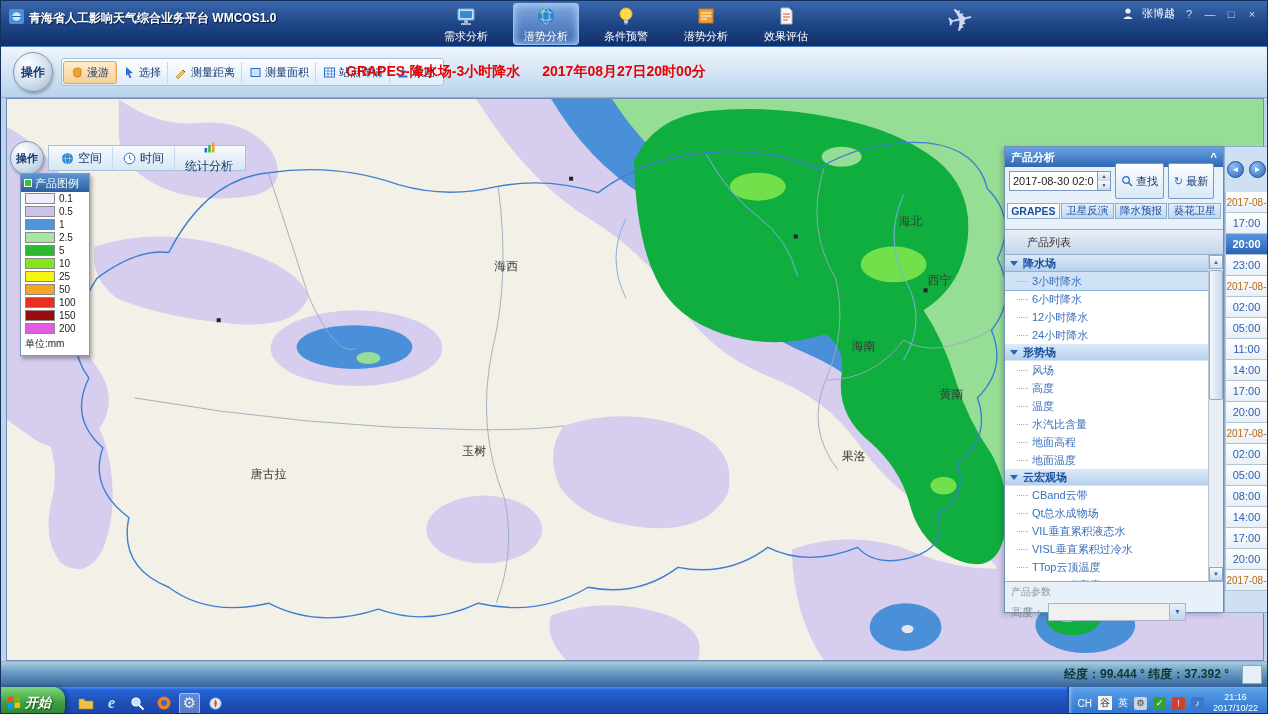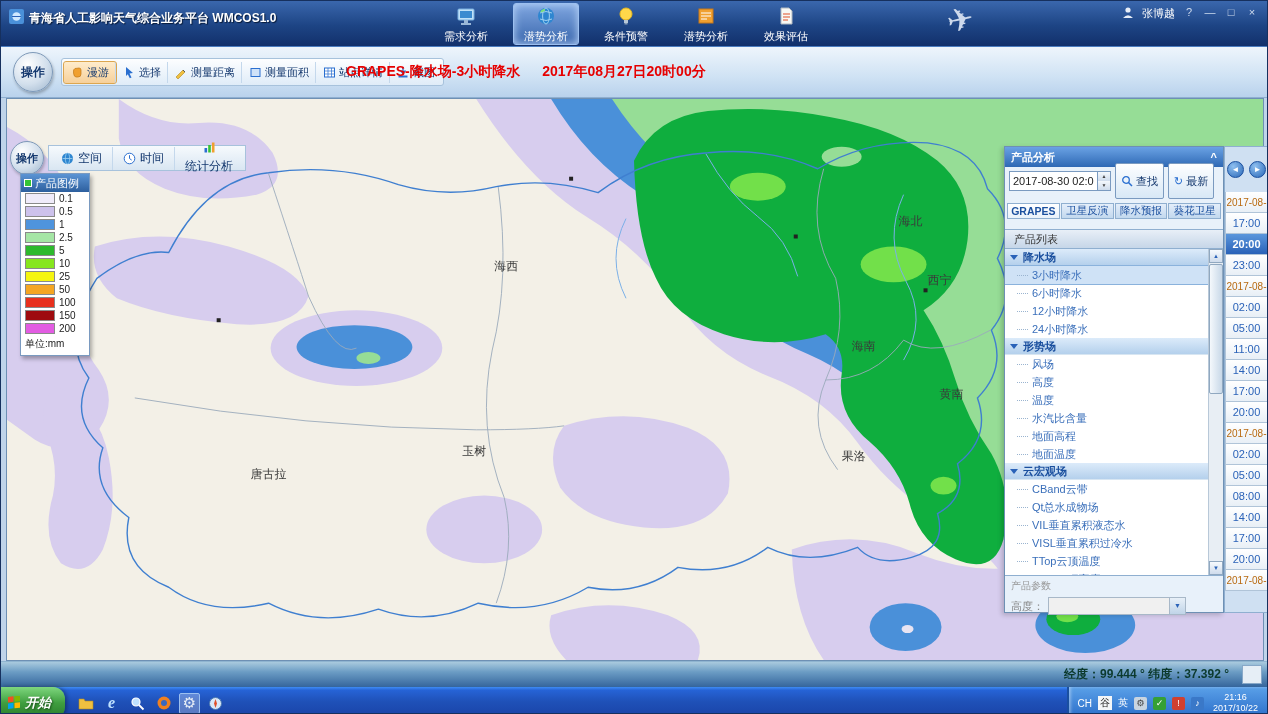--- a/index.html
+++ b/index.html
@@ -10,21 +10,21 @@
   
   .titlebar { position:absolute; left:0; top:0; width:100%; height:46px;
     background:linear-gradient(180deg,#3a67ad 0%,#1d4484 55%,#12306b 100%);
     border-bottom:1px solid #4a7cc0; color:#fff; }
   .app-badge { position:absolute; left:8px; top:8px; width:15px; height:15px; }
   .app-title { position:absolute; left:28px; top:9px; font-size:12px; font-weight:bold; text-shadow:1px 1px 1px #081a38; }
   .nav { position:absolute; left:432px; top:2px; display:flex; gap:14px; }
   .nav-item { width:66px; height:42px; display:flex; flex-direction:column; align-items:center; justify-content:center; gap:2px; font-size:11px; border-radius:3px; border:1px solid transparent; }
   .nav-item.active { background:linear-gradient(180deg,#7fa6e0,#3a67ad); border:1px solid #9cc0f0; box-shadow:inset 0 0 8px #bcd6f8; }
   .plane { position:absolute; left:946px; top:0px; font-size:32px; color:#cdd9ec; transform:rotate(-12deg); }
-  .user-area { position:absolute; right:8px; top:5px; display:flex; align-items:flex-start; gap:7px; font-size:11px; }
+  .user-area { position:absolute; right:8px; top:5px; display:flex; align-items:center; gap:7px; font-size:11px; }
   .winbtn { font-size:11px; color:#cfdcee; width:14px; text-align:center; }
 
   
   .toolbar1 { position:absolute; left:0; top:46px; width:100%; height:51px;
     background:linear-gradient(180deg,#eef5fc,#cfe2f4 60%,#b9d2ec); border-bottom:1px solid #8fafd0; }
   .op-btn { position:absolute; left:12px; top:5px; width:40px; height:40px; border-radius:50%;
     background:radial-gradient(circle at 35% 30%,#ffffff,#d2dfec 55%,#9cb4cc);
     border:1px solid #7e99b8; color:#14386e; font-size:12px; font-weight:bold;
     display:flex; align-items:center; justify-content:center; box-shadow:1px 2px 3px rgba(0,0,0,.25); }
   .tool-group { position:absolute; left:60px; top:11px; height:28px; display:flex; align-items:center;
@@ -65,21 +65,21 @@
   .panel-hd .collapse { margin-left:auto; font-weight:bold; color:#fff; }
   .date-row { height:28px; display:flex; align-items:center; gap:4px; padding:0 4px; }
   .date-input { width:102px; height:20px; background:#fff; border:1px solid #7a9ac0; display:flex; }
   .date-input input { flex:1; width:70px; border:none; outline:none; font-size:11px; color:#222; padding:0 3px; font-family:inherit; }
   .spin { width:13px; display:flex; flex-direction:column; border-left:1px solid #7a9ac0; }
   .spin div { flex:1; font-size:5px; line-height:9px; text-align:center; color:#444; background:linear-gradient(180deg,#f4f8fc,#cfdcec); }
   .pbtn { height:36px; display:flex; align-items:center; gap:3px; padding:0 5px; background:linear-gradient(180deg,#fdfeff,#d8e8f6); border:1px solid #7a9ac0; border-radius:2px; color:#14386e; }
   .ptabs { height:32px; display:flex; gap:1px; padding:8px 2px; }
   .ptab { flex:1; display:flex; align-items:center; justify-content:center; background:linear-gradient(180deg,#e4eefa,#c2d8ee); border:1px solid #8fafd0; color:#1a4f9e; font-size:10.5px; }
   .ptab.active { background:linear-gradient(180deg,#ffffff,#e8f1fa); font-weight:bold; }
-  .list-title { height:20px; margin-top:2px; background:linear-gradient(180deg,#e8eff7,#c6d6e8); border-top:1px solid #8fafd0; border-bottom:1px solid #8fafd0; display:flex; align-items:center; padding:0 9px; color:#333; }
+  .list-title { height:26px; margin-top:2px; background:linear-gradient(180deg,#e8eff7,#c6d6e8); border-top:1px solid #8fafd0; border-bottom:1px solid #8fafd0; display:flex; align-items:center; padding:0 22px; color:#333; }
   .tree { position:relative; height:327px; background:#fff; overflow:hidden; border-bottom:1px solid #8fafd0; }
   .tree-inner { margin-right:15px; }
   .tgroup { height:17px; background:linear-gradient(180deg,#dcebfa,#b4d0ec); display:flex; align-items:center; gap:5px; padding:0 5px; color:#1a4f9e; font-weight:bold; border-bottom:1px solid #d8e6f2; }
   .tri { width:0; height:0; border-left:4px solid transparent; border-right:4px solid transparent; border-top:5px solid #2a62b8; }
   .titem { height:18px; display:flex; align-items:center; padding-left:27px; color:#3a6fba; position:relative; }
   .titem::before { content:""; position:absolute; left:12px; top:9px; width:11px; border-top:1px dotted #9ab4d0; }
   .titem.selected { background:#cfe2f6; outline:1px solid #8ab2dc; }
   .scroll { position:absolute; right:0; top:0; width:15px; height:100%; background:#e8eef4; border-left:1px solid #b8c8d8; }
   .scroll .sarr { position:absolute; left:0; width:14px; height:14px; background:linear-gradient(180deg,#f6fafd,#cfdcec); border:1px solid #90a8c0; font-size:6px; text-align:center; line-height:13px; color:#2a62b8; }
   .scroll .up { top:0; }  .scroll .down { bottom:0; }

